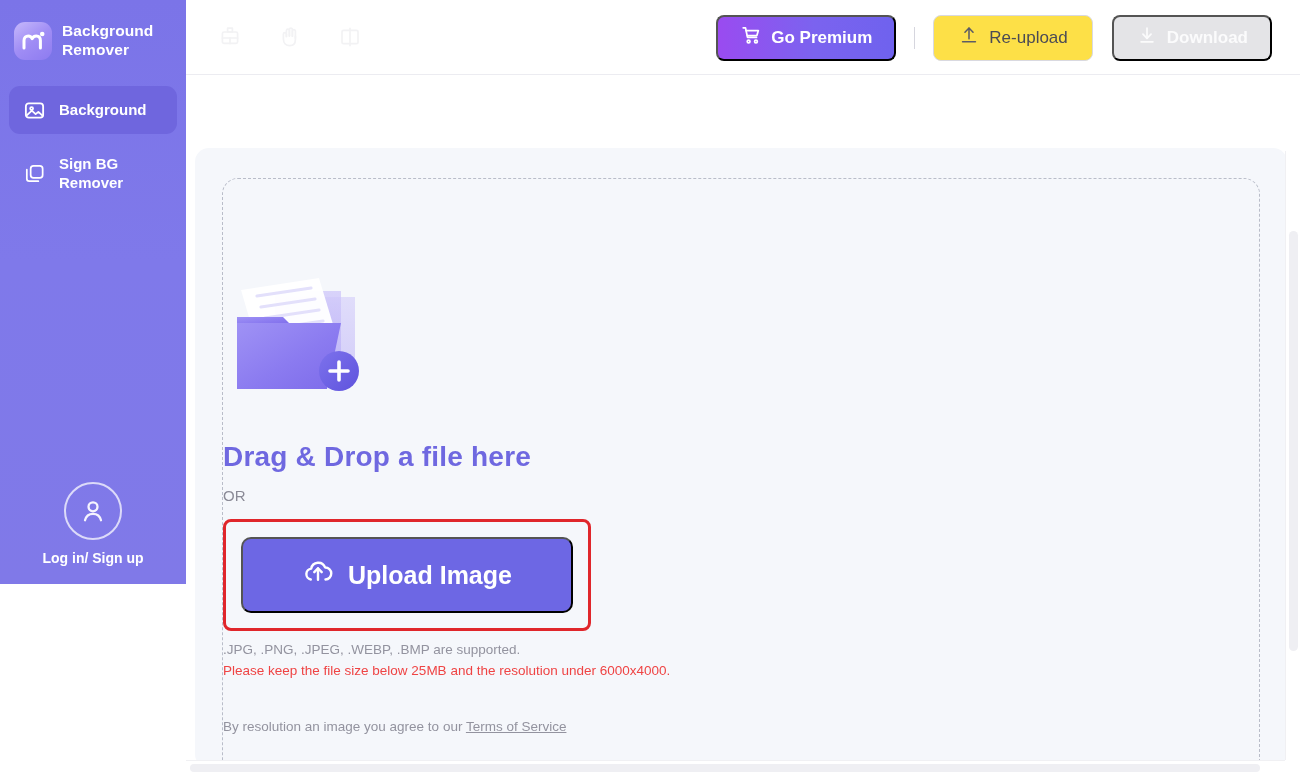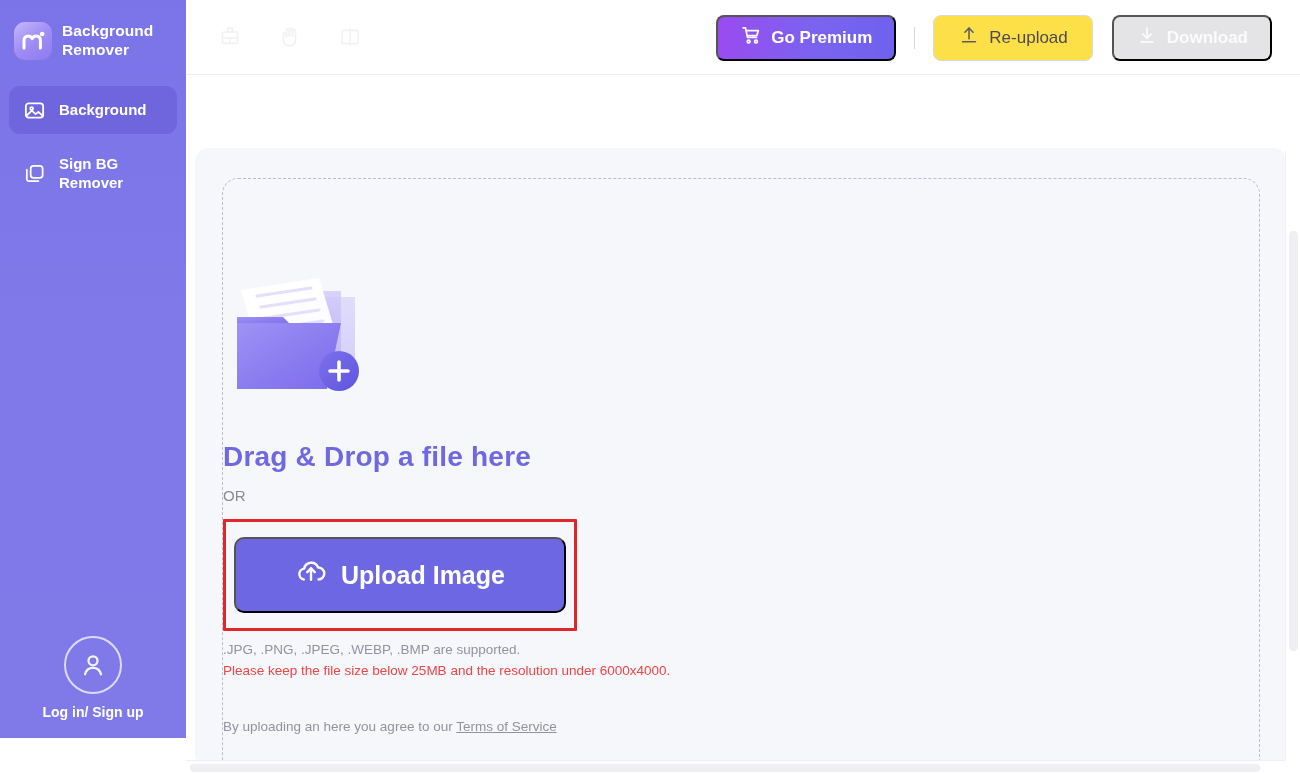--- a/index.html
+++ b/index.html
@@ -12,21 +12,21 @@
   }
   .app {
     position: relative;
     width: 1300px; height: 774px;
     display: flex;
   }
 
   
   .sidebar {
     position: relative;
-    width: 186px; height: 738px;
+    width: 186px; height: 584px;
     background: linear-gradient(180deg, #7b74e8 0%, #7f79ea 45%, #8079e8 100%);
     flex: 0 0 186px;
     color: #ffffff;
     overflow: hidden;
   }
   .brand {
     display: flex; align-items: center;
     gap: 10px;
     padding: 22px 12px 0 14px;
   }
@@ -175,23 +175,23 @@
     letter-spacing: .2px;
   }
   .dz-or {
     margin-top: 14px;
     font-size: 15px; color: #8a8a96;
   }
 
   .upload-wrap {
     position: relative;
     margin-top: 15px;
-    padding: 15px 8px;
+    padding: 15px 15px;
     border: 3px solid #e0262b;
-    border-radius: 1px;
+    border-radius: 8px;
     background: transparent;
   }
   .btn-upload {
     width: 332px; height: 76px;
     border-radius: 10px;
     background: #6d67e4;
     color: #ffffff;
     font-size: 25px; font-weight: bold;
     display: flex; align-items: center; justify-content: center;
     gap: 14px;
@@ -433,21 +433,21 @@
                   </svg>
                 </span>
                 <span>Upload Image</span>
               </button>
             </div>
 
             <div class="note1">.JPG, .PNG, .JPEG, .WEBP, .BMP are supported.</div>
             <div class="note2">Please keep the file size below 25MB and the resolution under 6000x4000.</div>
 
             <div class="tos">
-              <span>By uploading an here you agree to our </span><a>Terms of Service</a>
+              <span>By resolution an image you agree to our </span><a>Terms of Service</a>
             </div>
 
           </div>
         </div>
 
       </div>
 
       <div class="vscroll">
         <div class="vthumb"></div>
       </div>

